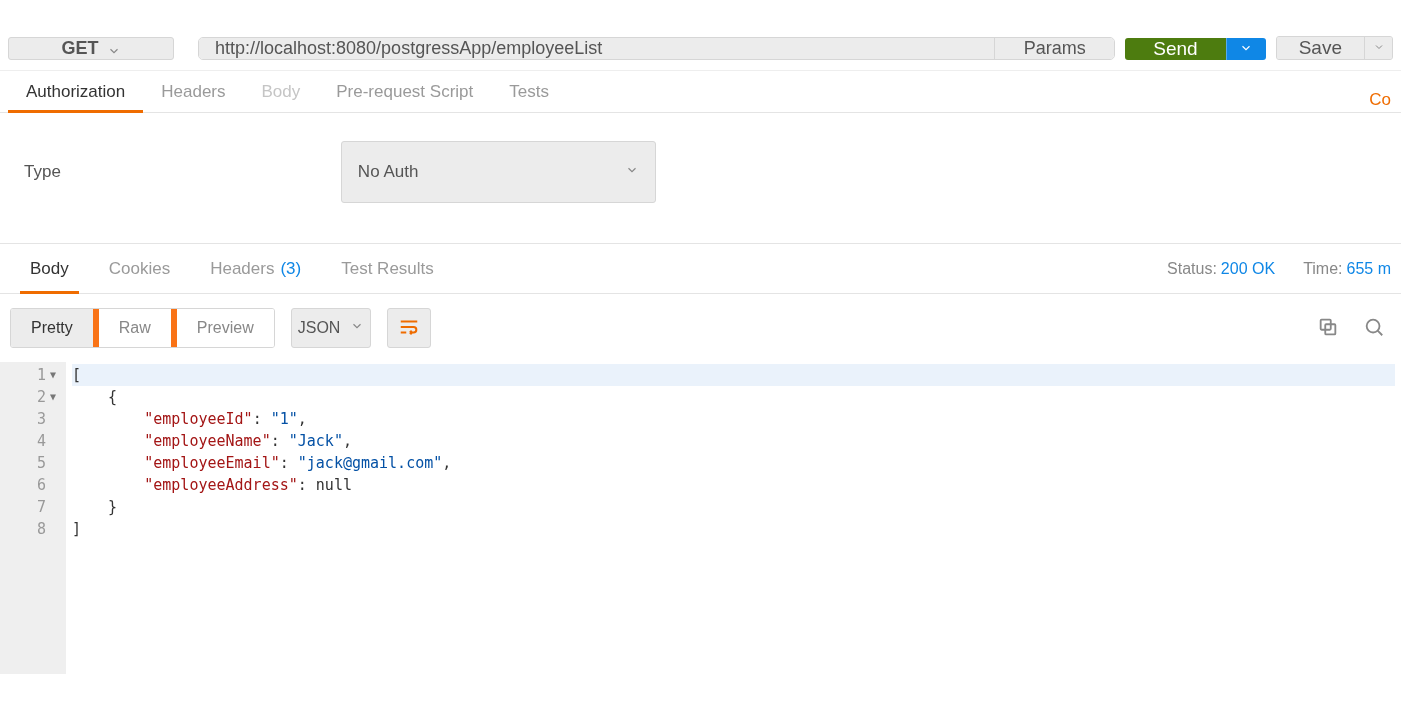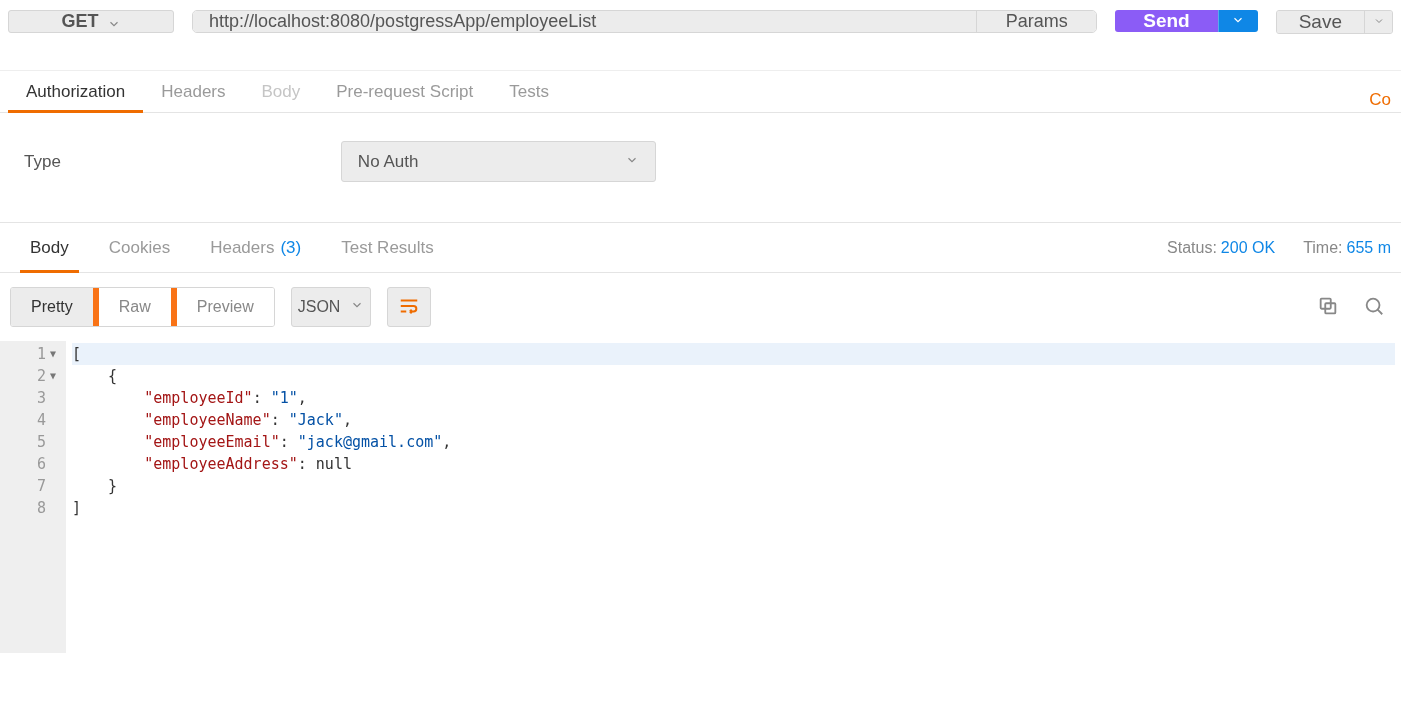--- a/index.html
+++ b/index.html
@@ -1,44 +1,44 @@
 <!DOCTYPE html>
 <html><head>
 <meta charset="utf-8">
 <style>
   * { box-sizing: border-box; margin: 0; padding: 0; }
   body { font-family: -apple-system, BlinkMacSystemFont, "Segoe UI", Helvetica, Arial, sans-serif; font-size: 14px; color: #333; background: #fff; width: 1401px; }
   
   
-  .request-bar { display: flex; gap: 18px; padding: 10px 8px; align-items: flex-start; height: 70px; }
+  .request-bar { display: flex; gap: 10px; padding: 10px 8px; align-items: flex-end; height: 70px; }
   .method-select { width: 166px; background: #ececec; border: 1px solid #d6d6d6; display: flex; align-items: center; justify-content: center; gap: 8px; font-size: 18px; font-weight: 600; color: #555; cursor: pointer; border-radius: 3px; }
   .method-select .chev { width: 14px; height: 14px; }
-  .url-box { flex: 1; display: flex; border: 1px solid #d6d6d6; border-radius: 5px; overflow: hidden; }
+  .url-box { flex: 1; display: flex; border: 1px solid #d6d6d6; border-radius: 5px; overflow: hidden; margin-left: 14px; }
   .url-input { flex: 1; border: none; background: #ececec; padding: 0 16px; font-size: 18px; color: #555; outline: none; }
   .params-btn { width: 120px; background: #ececec; border: none; border-left: 1px solid #d6d6d6; font-size: 18px; color: #555; cursor: pointer; }
   .send-grp { display: flex; border-radius: 3px; overflow: hidden; }
-  .send-btn { background: #8b5cf6; color: #fff; border: none; padding: 0 28px; font-size: 19px; font-weight: 700; cursor: pointer; }
+  .send-btn { background: #4d7c0f; color: #fff; border: none; padding: 0 28px; font-size: 19px; font-weight: 400; cursor: pointer; }
   .send-dd { width: 40px; background: #0f87e6; border: none; border-left: 1px solid rgba(255,255,255,.3); display:flex; align-items:center; justify-content:center; cursor:pointer; }
   .send-dd svg { stroke: #fff; }
   .save-grp { display: flex; border: 1px solid #d6d6d6; border-radius: 3px; overflow: hidden; background: #ececec; }
   .save-btn { background: #ececec; border: none; padding: 0 22px; font-size: 19px; color: #555; cursor: pointer; }
   .save-dd { width: 28px; border: none; border-left: 1px solid #d6d6d6; background: #ececec; display:flex; align-items:center; justify-content:center; cursor:pointer; }
 
   
   .req-tabs { display: flex; border-top: 1px solid #eee; border-bottom: 1px solid #e4e4e4; padding: 0 8px; height: 43px; align-items: stretch; position: relative; }
   .req-tab { padding: 0 18px; display: flex; align-items: center; font-size: 17px; color: #9a9a9a; cursor: pointer; position: relative; }
   .req-tab.active { color: #333; }
   .req-tab.active::after { content:""; position:absolute; left:0; right:0; bottom:-1px; height:3px; background:#ef6c00; }
   .req-tab.faded { color: #c5c5c5; }
   .cookies-link { position: absolute; right: 10px; top: 16px; bottom: 0; display:flex; align-items:center; color:#ef6c00; font-size:17px; cursor:pointer; }
 
   
   .auth-panel { padding: 28px 24px 40px; display:flex; align-items:center; gap: 280px; border-bottom: 1px solid #e4e4e4; }
   .auth-label { font-size: 17px; color: #555; }
-  .auth-select { width: 315px; height: 41px; background: #ececec; border: 1px solid #d6d6d6; border-radius: 3px; display:flex; align-items:center; justify-content:space-between; padding: 0 16px; font-size: 17px; color: #555; cursor:pointer; }
+  .auth-select { width: 315px; height: 62px; background: #ececec; border: 1px solid #d6d6d6; border-radius: 3px; display:flex; align-items:center; justify-content:space-between; padding: 0 16px; font-size: 17px; color: #555; cursor:pointer; }
 
   
   .resp-tabs { display:flex; align-items:center; height: 50px; padding: 0 10px; border-bottom: 1px solid #e4e4e4; position: relative; }
   .resp-tab { padding: 0 20px; height:100%; display:flex; align-items:center; font-size:17px; color:#9a9a9a; cursor:pointer; position:relative; gap:6px; }
   .resp-tab.active { color:#333; }
   .resp-tab.active::after { content:""; position:absolute; left:10px; right:10px; bottom:-1px; height:3px; background:#ef6c00; }
   .resp-tab .count { color:#0f87e6; }
   .status-block { position:absolute; right: 10px; display:flex; gap: 28px; font-size:16px; }
   .status-block .lbl { color:#888; }
   .status-block .val { color:#0f87e6; margin-left:4px; }

